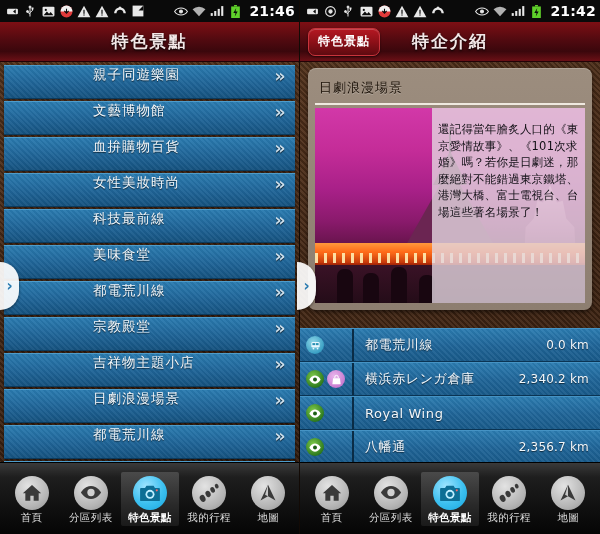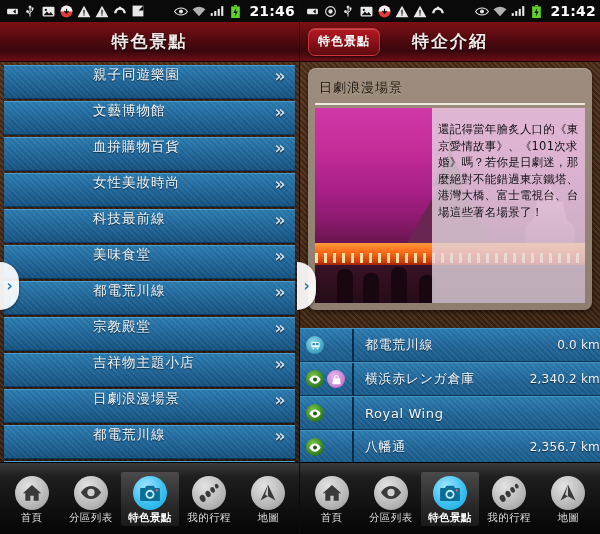--- a/index.html
+++ b/index.html
@@ -135,21 +135,21 @@
     background:
       repeating-linear-gradient(45deg, rgba(255,255,255,.05) 0 2px, rgba(0,0,0,.04) 2px 4px),
       linear-gradient(180deg, #2b7cb1 0%, #1f6497 55%, #185a89 100%);
     border-bottom: 1px solid #0b3453; border-top: 1px solid #4593c4;
   }
   .srow .icons { width: 54px; flex: none; display: flex; align-items: center;
                  gap: 3px; padding-left: 6px; border-right: 2px solid #0a2c46; }
   .srow .nm { flex: 1; display: flex; align-items: center; padding-left: 11px;
               color: #f2f7fb; font-size: 13px; letter-spacing: .6px;
               text-shadow: 0 1px 1px rgba(0,0,0,.6); }
-  .srow .km { display: flex; align-items: center; 
+  .srow .km { display: flex; align-items: center; padding-right: 11px;
               color: #f2f7fb; font-size: 12px; letter-spacing: .2px;
               text-shadow: 0 1px 1px rgba(0,0,0,.6); }
   .ico { width: 18px; height: 18px; border-radius: 50%; flex: none;
          display: flex; align-items: center; justify-content: center; }
   .ico svg { display: block; }
   .ico-eye { background: radial-gradient(circle at 40% 35%, #7ec94a, #2d7a1e 70%, #17520f); }
   .ico-bag { background: radial-gradient(circle at 40% 35%, #e9b6ec, #c87ad0 70%, #9a50a6); }
   .ico-tram { background: radial-gradient(circle at 40% 35%, #8fd6e8, #3aa0c4 70%, #1d6e90); }
 
   

